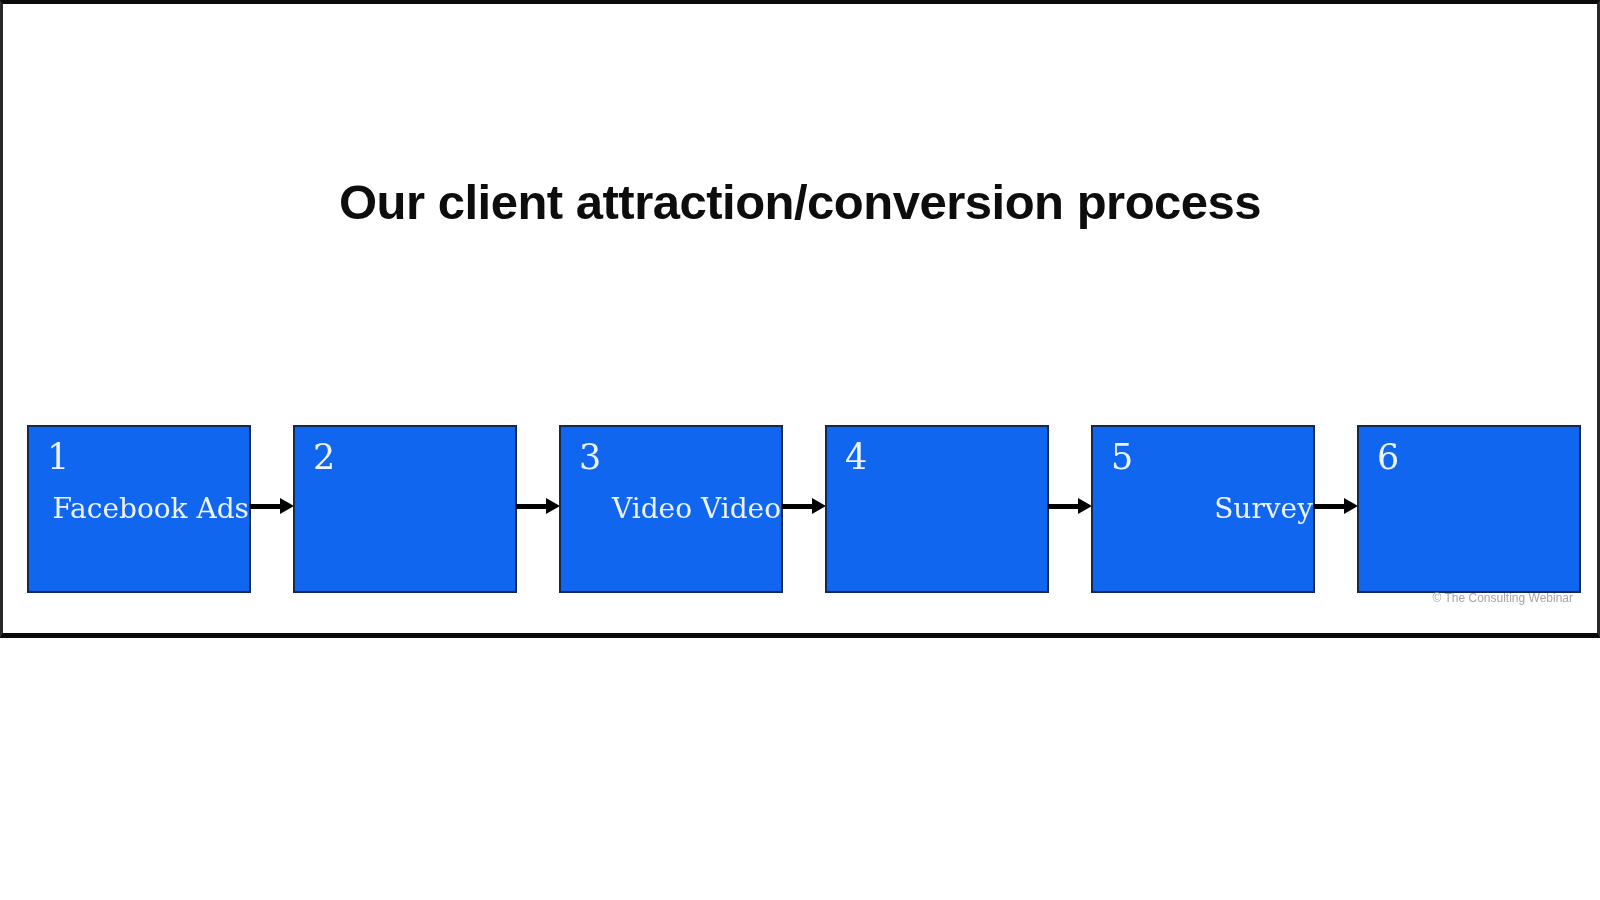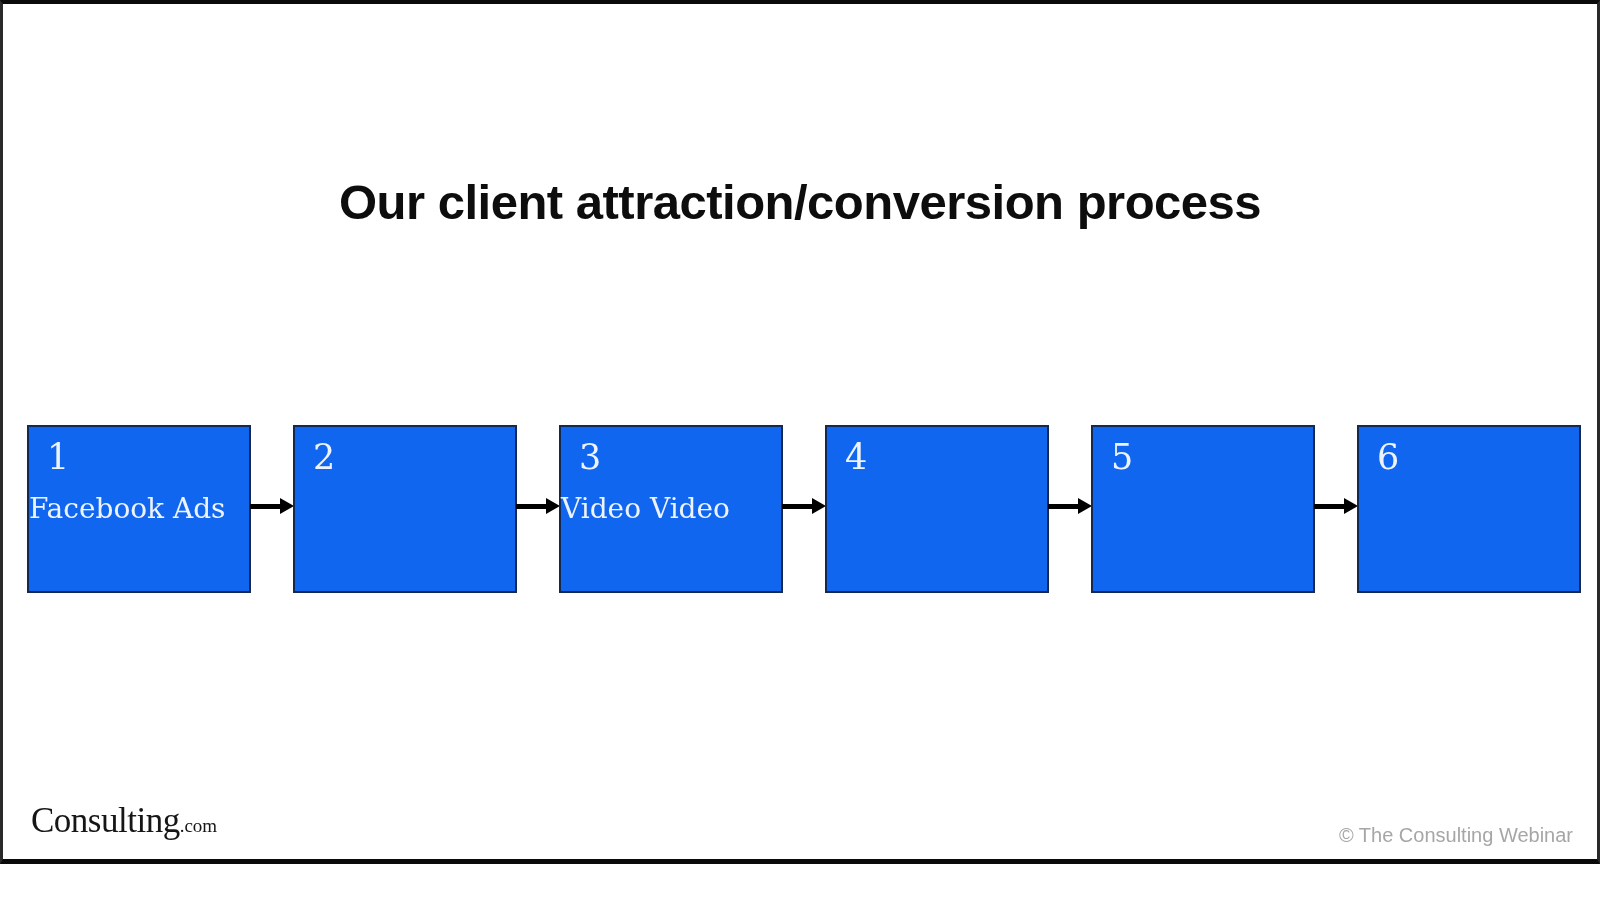--- a/index.html
+++ b/index.html
@@ -3,21 +3,21 @@
 <meta charset="utf-8">
 <style>
   html, body {
     margin: 0;
     padding: 0;
     background: #ffffff;
   }
   .slide {
     position: relative;
     width: 1600px;
-    height: 864px;
+    height: 638px;
     box-sizing: border-box;
     background: #ffffff;
     border-top: 4px solid #0a0a0a;
     border-bottom: 5px solid #0a0a0a;
     border-left: 3px solid #2a2a2a;
     border-right: 3px solid #2a2a2a;
     overflow: hidden;
     font-family: "Liberation Sans", sans-serif;
   }
   .title {
@@ -58,21 +58,21 @@
     left: 18px;
     font-size: 35px;
     line-height: 1.3;
   }
   .step-label {
     position: absolute;
     top: 81px;
     left: 0;
     width: 100%;
     transform: translateY(-50%);
-    text-align: left;
+    text-align: right;
     font-size: 28px;
     white-space: nowrap;
   }
   .connector {
     flex: 1 1 auto;
     position: relative;
   }
   .connector .shaft {
     position: absolute;
     top: 79px;
@@ -102,22 +102,22 @@
   .logo .logo-main {
     font-size: 35px;
     letter-spacing: -0.5px;
   }
   .logo .logo-tld {
     font-size: 19px;
   }
   .copyright {
     position: absolute;
     right: 24px;
-    bottom: 12px;
-    font-size: 20px;
+    bottom: 28px;
+    font-size: 12px;
     color: var(--copyright-text, #a6a6a6);
     font-family: "Liberation Sans", sans-serif;
   }
 </style>
 </head>
 <body>
 
 <div class="slide">
 
   <h1 class="title">Our client attraction/conversion process</h1>
@@ -157,32 +157,30 @@
       <div class="step-number">4</div>
     </div>
 
     <div class="connector">
       <span class="shaft"></span>
       <span class="head"></span>
     </div>
 
     <div class="step-box">
       <div class="step-number">5</div>
+      <div class="step-label">Survey</div>
     </div>
 
     <div class="connector">
       <span class="shaft"></span>
       <span class="head"></span>
     </div>
 
     <div class="step-box">
       <div class="step-number">6</div>
     </div>
 
   </div>
 
-  <div class="logo">
-    <span class="logo-main">Consulting</span><span class="logo-tld">.com</span>
-  </div>
 
   <div class="copyright">© The Consulting Webinar</div>
 
 </div>
 
 </body></html>

